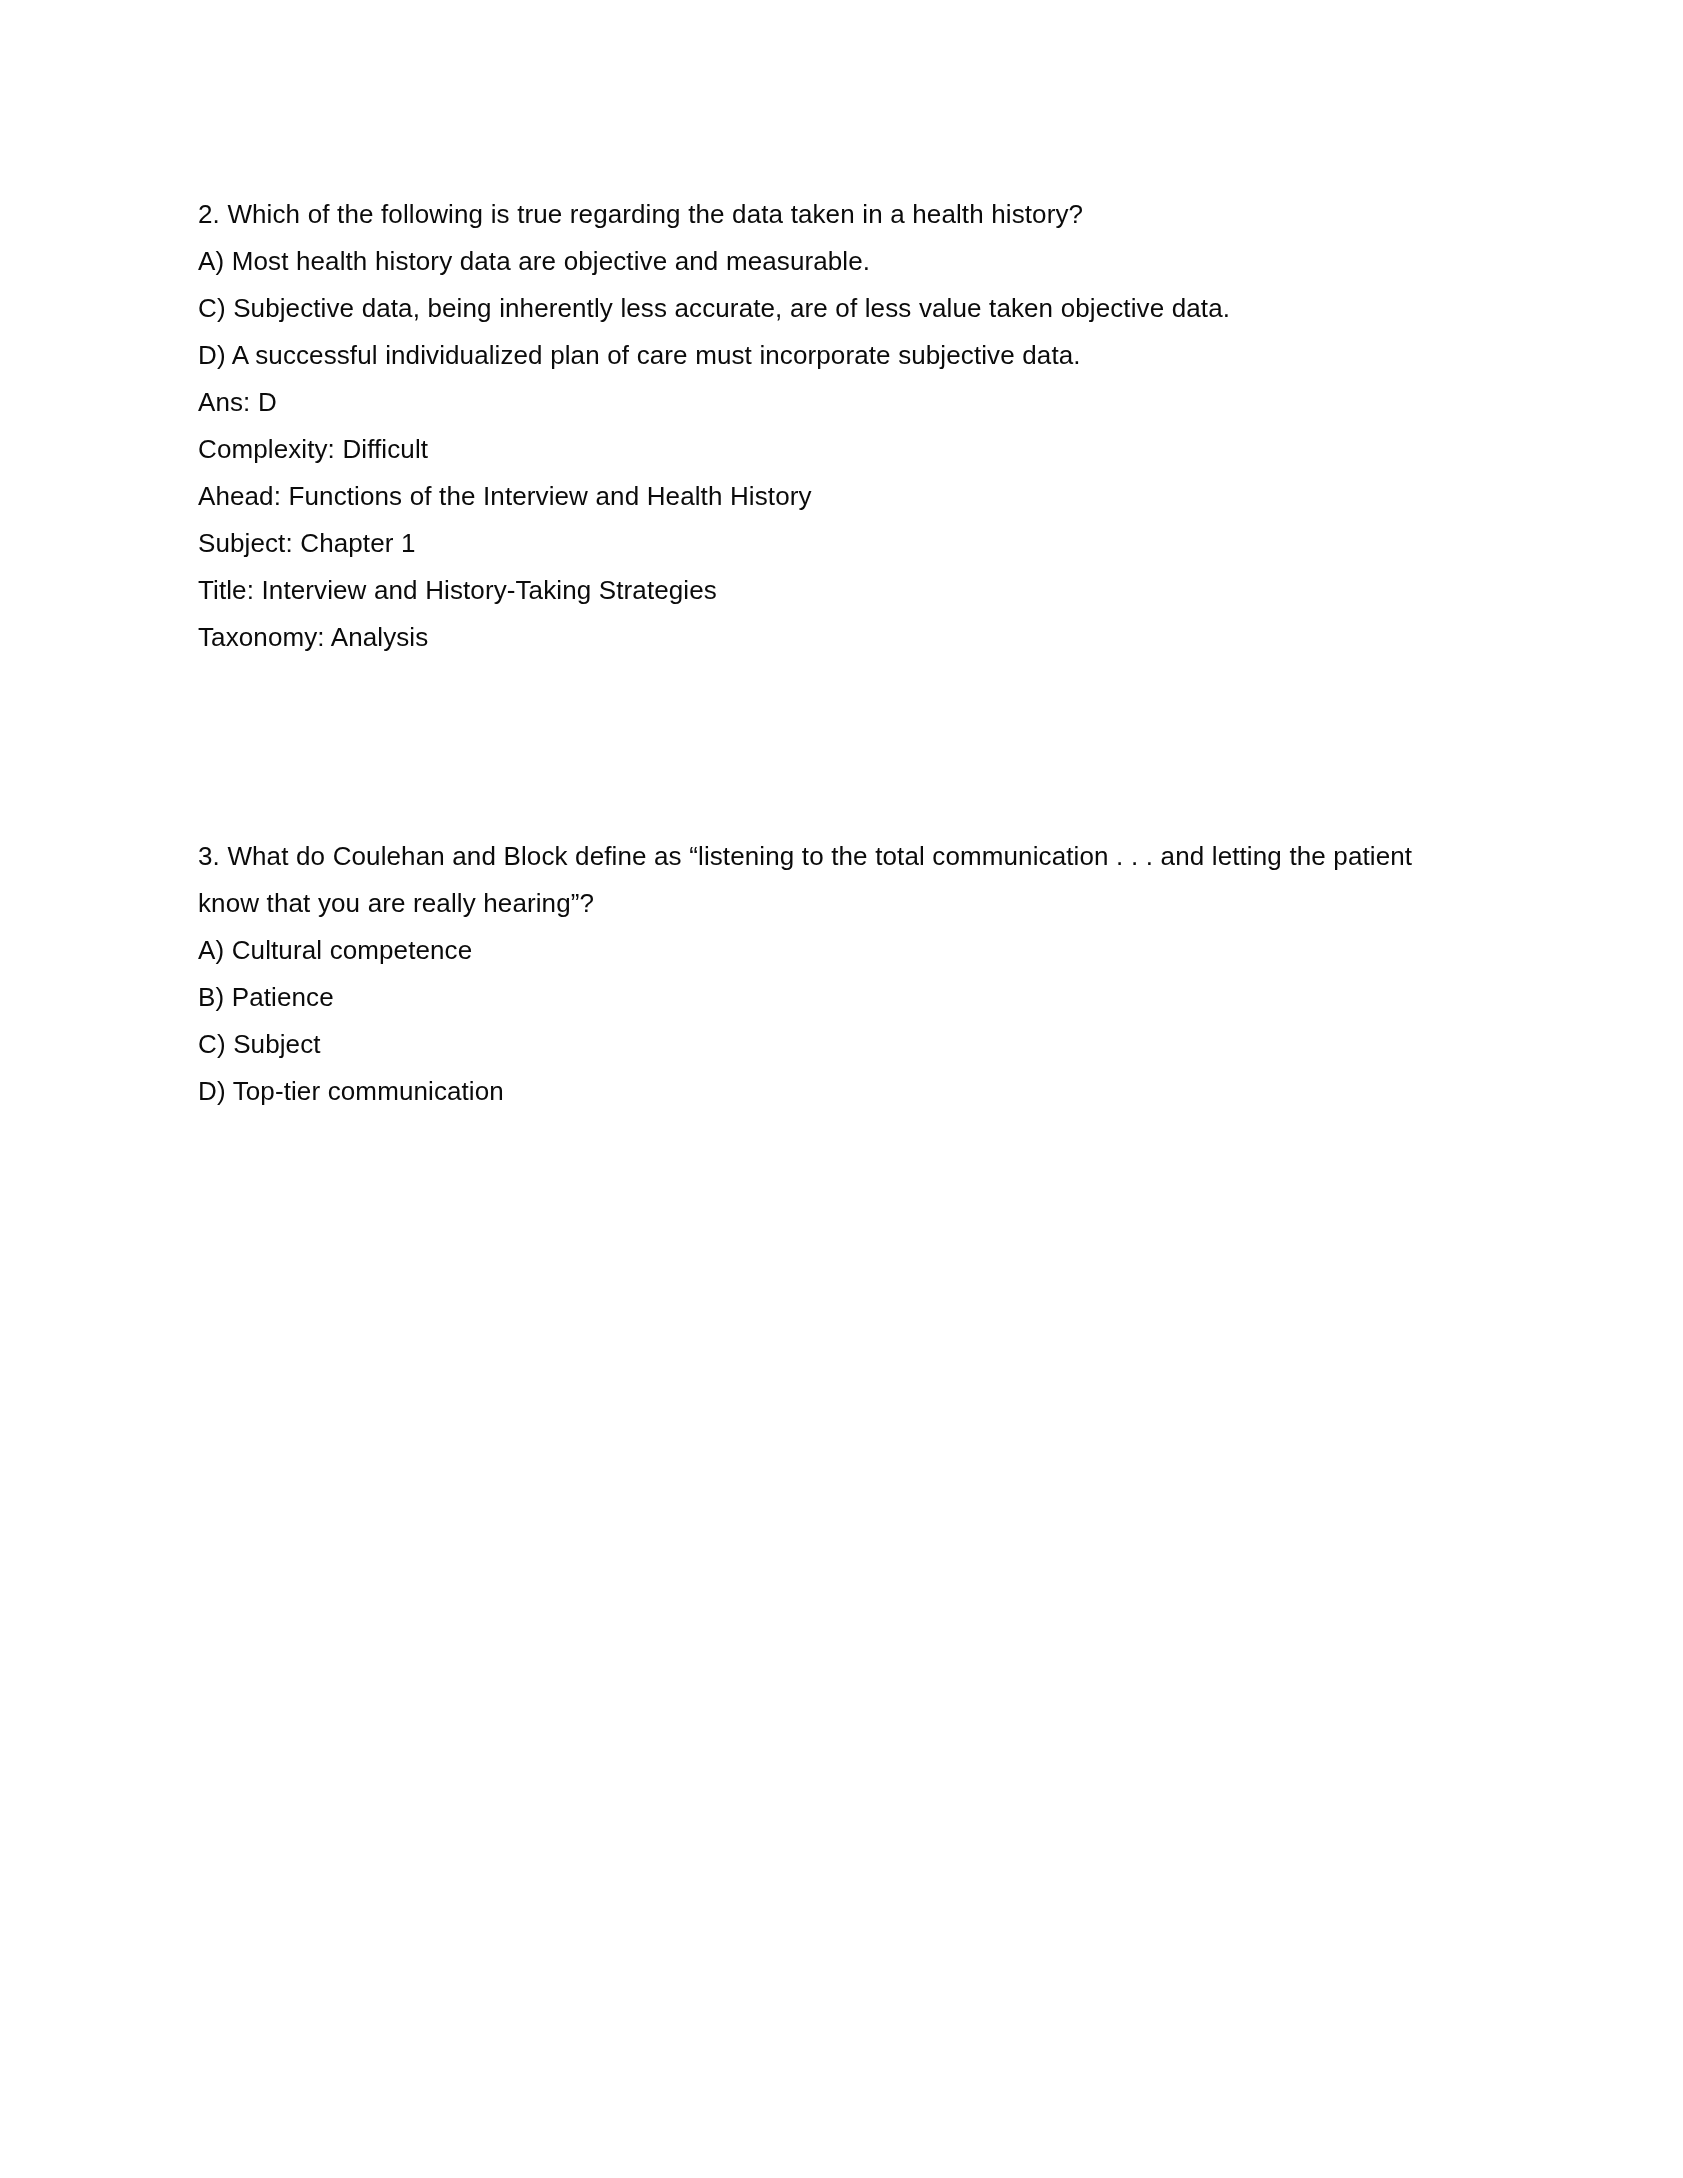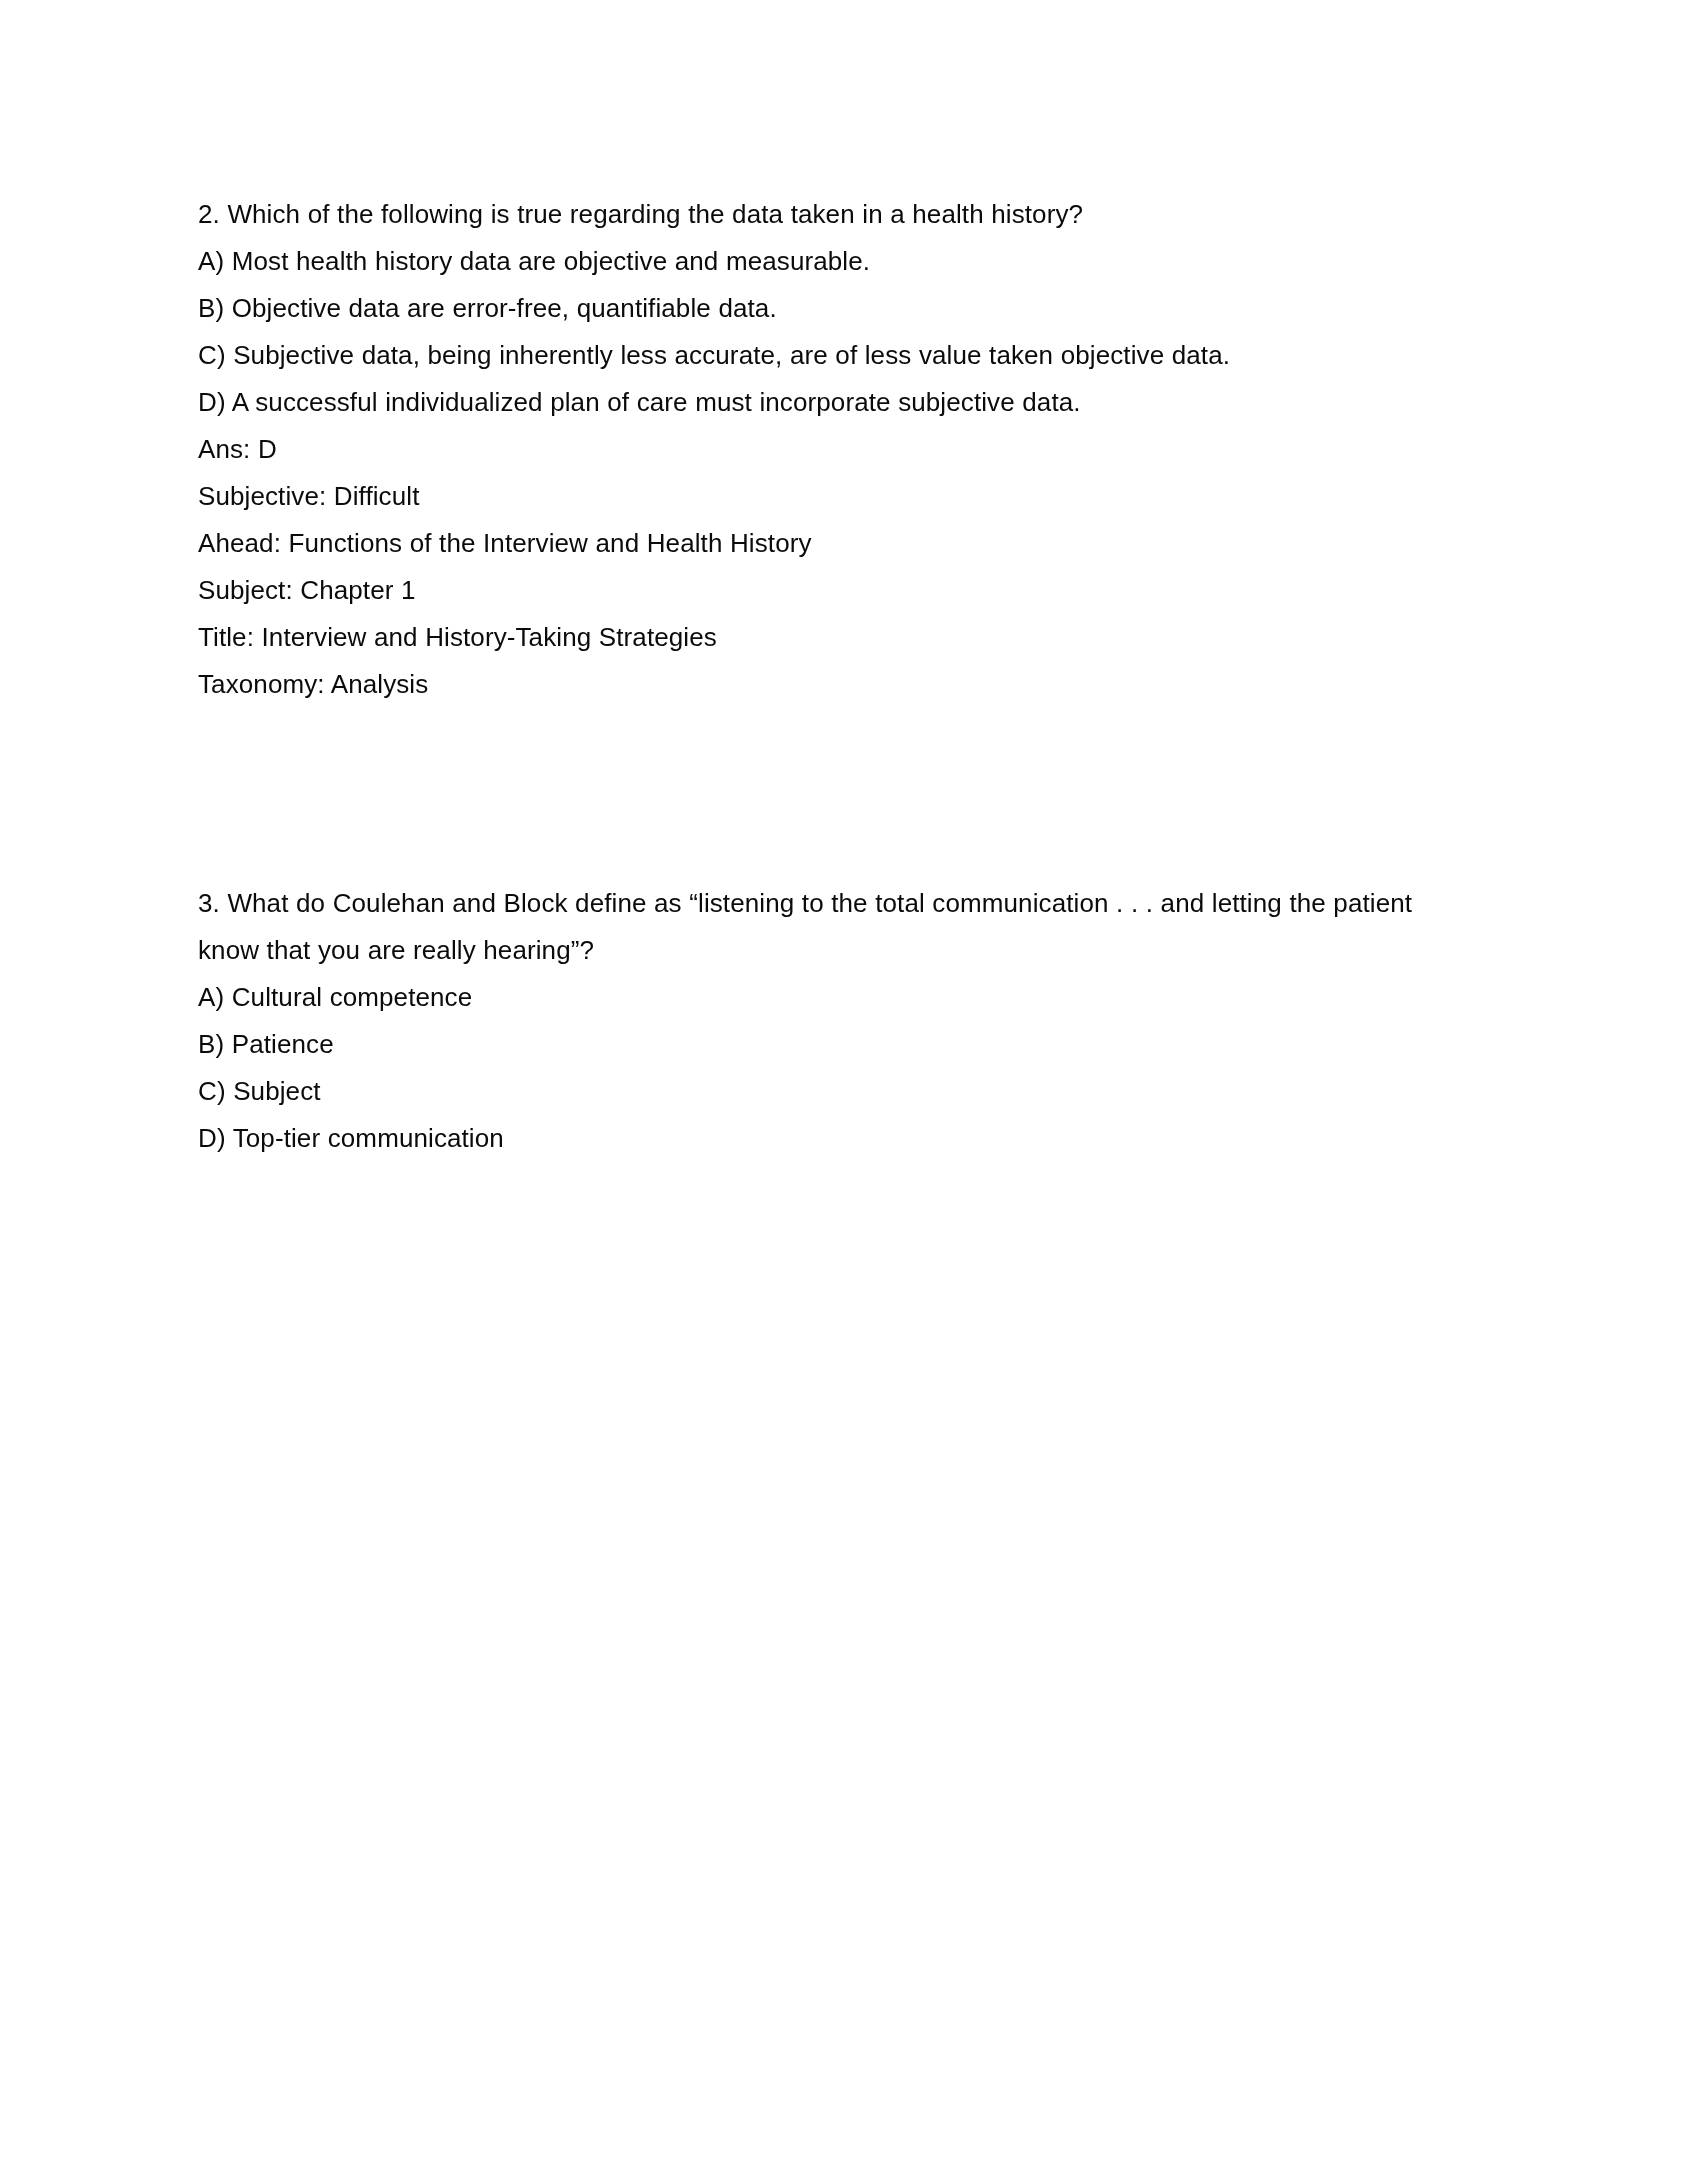--- a/index.html
+++ b/index.html
@@ -49,25 +49,24 @@
 </style>
 </head>
 <body>
 
 <div class="page">
   <div class="content">
 
     <div class="qblock">
       <div class="line stem">2. Which of the following is true regarding the data taken in a health history?</div>
       <div class="line">A) Most health history data are objective and measurable.</div>
-      <div class="line">B) Objective data are error-free, quantifiable data.</div>
       <div class="line">C) Subjective data, being inherently less accurate, are of less value taken objective data.</div>
       <div class="line">D) A successful individualized plan of care must incorporate subjective data.</div>
       <div class="line">Ans: D</div>
-      <div class="line">Subjective: Difficult</div>
+      <div class="line">Complexity: Difficult</div>
       <div class="line">Ahead: Functions of the Interview and Health History</div>
       <div class="line">Subject: Chapter 1</div>
       <div class="line">Title: Interview and History-Taking Strategies</div>
       <div class="line">Taxonomy: Analysis</div>
     </div>
 
     <div class="gap"></div>
 
     <div class="qblock">
       <div class="line stem">3. What do Coulehan and Block define as “listening to the total communication . . . and letting the patient know that you are really hearing”?</div>

